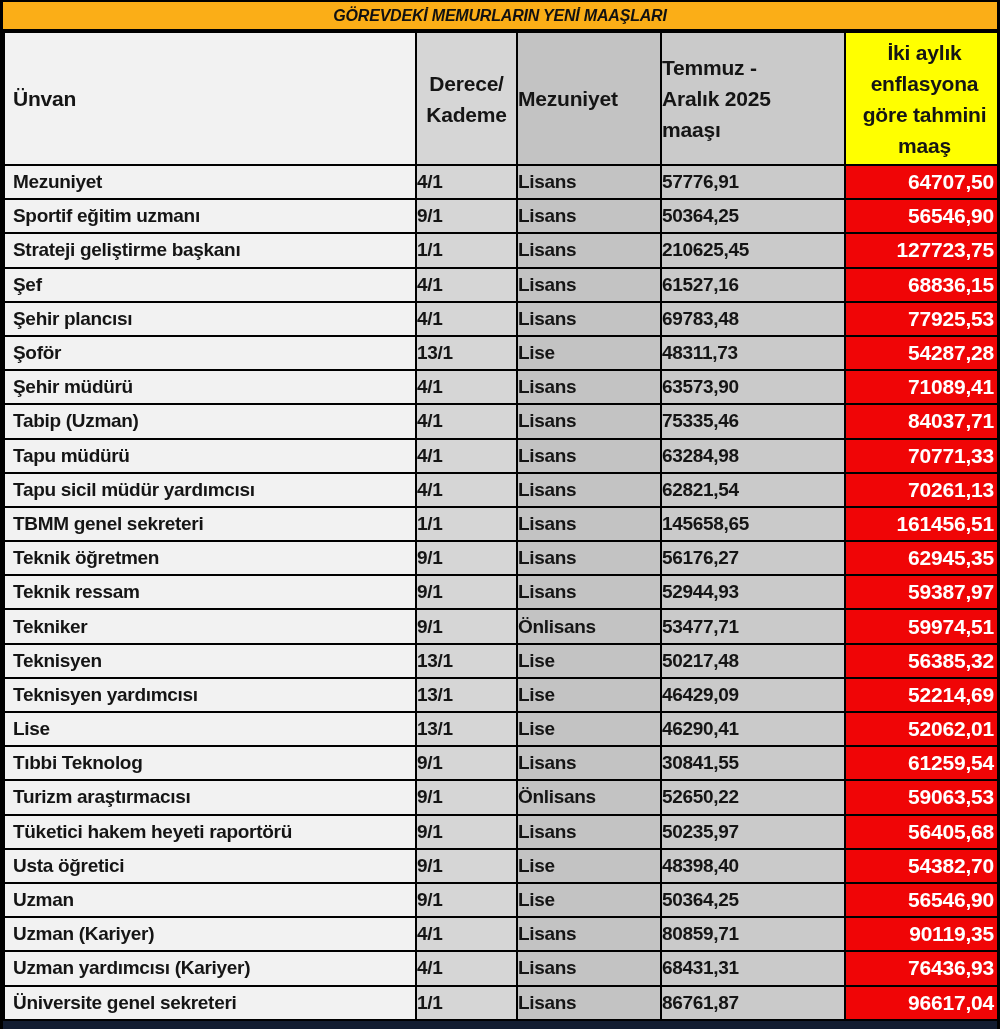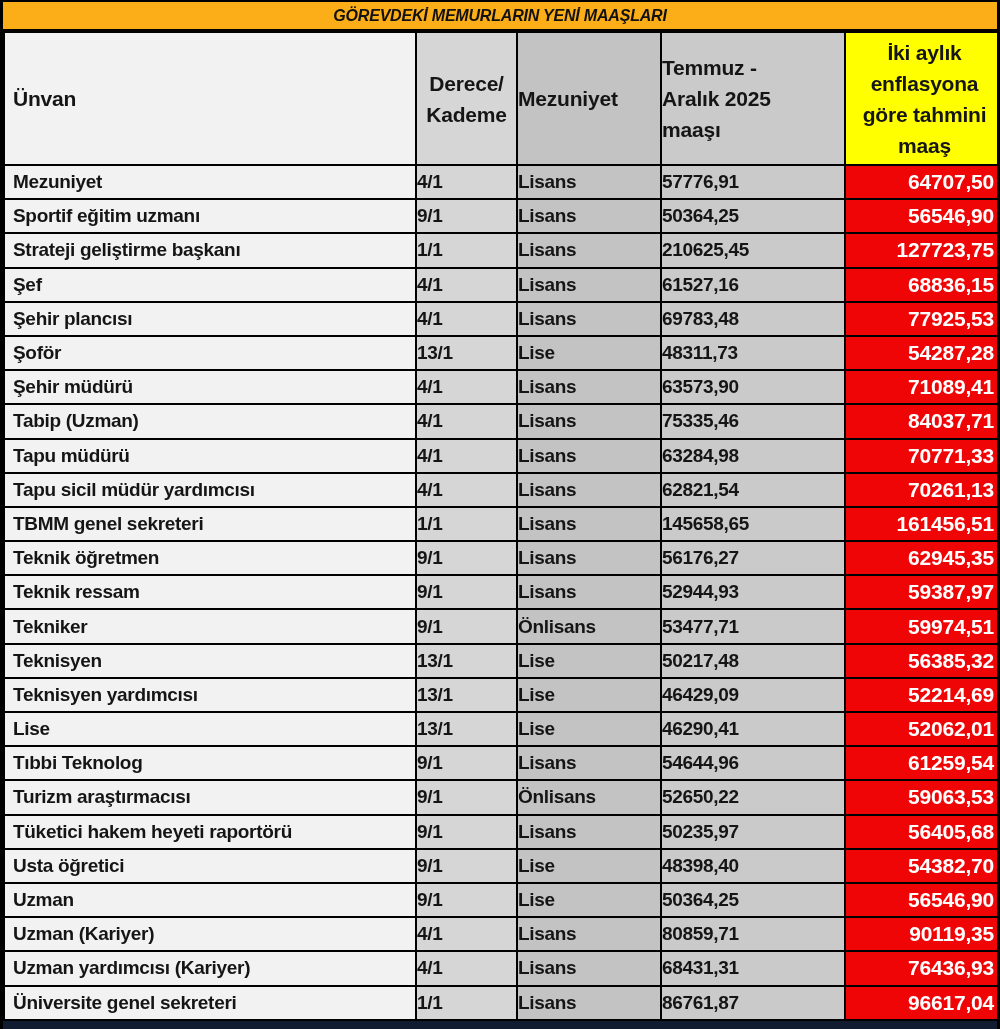--- a/index.html
+++ b/index.html
@@ -223,21 +223,21 @@
           <td class="c-unvan">Lise</td>
           <td class="c-derece">13/1</td>
           <td class="c-mezuniyet">Lise</td>
           <td class="c-temmuz">46290,41</td>
           <td class="c-tahmin">52062,01</td>
         </tr>
         <tr>
           <td class="c-unvan">Tıbbi Teknolog</td>
           <td class="c-derece">9/1</td>
           <td class="c-mezuniyet">Lisans</td>
-          <td class="c-temmuz">54644,96</td>
+          <td class="c-temmuz">30841,55</td>
           <td class="c-tahmin">61259,54</td>
         </tr>
         <tr>
           <td class="c-unvan">Turizm araştırmacısı</td>
           <td class="c-derece">9/1</td>
           <td class="c-mezuniyet">Önlisans</td>
           <td class="c-temmuz">52650,22</td>
           <td class="c-tahmin">59063,53</td>
         </tr>
         <tr>

